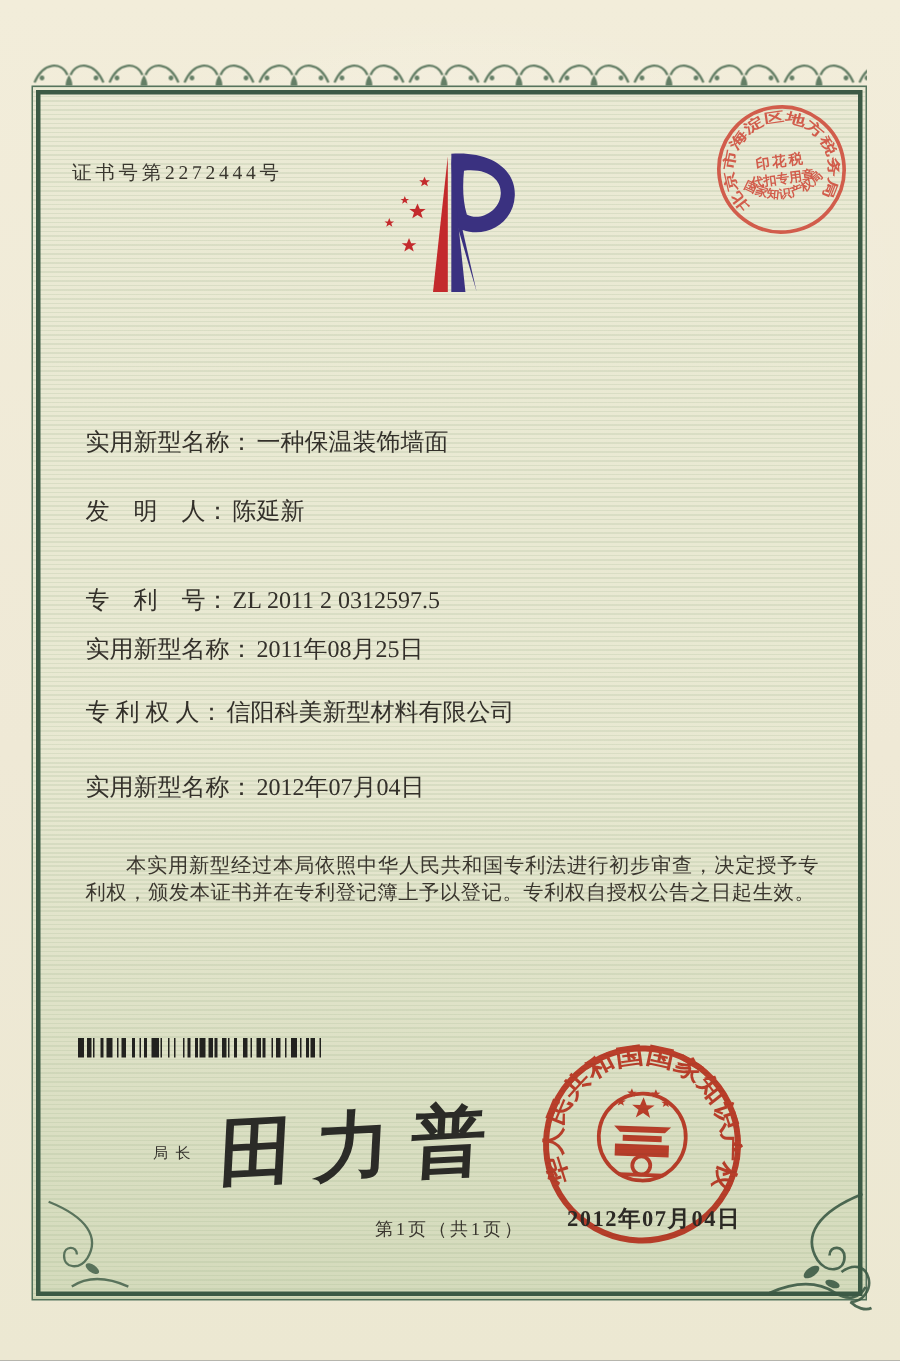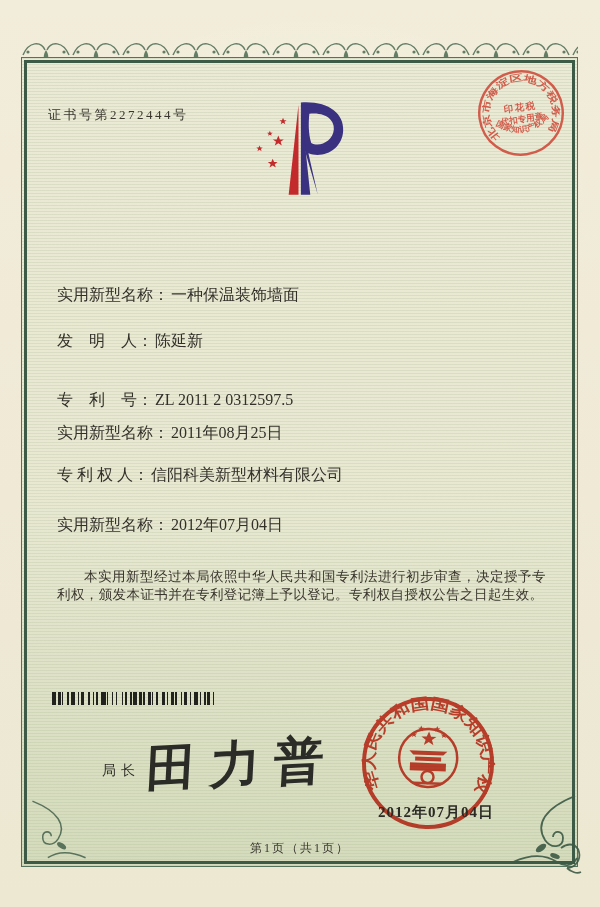--- a/index.html
+++ b/index.html
@@ -34,29 +34,29 @@
   .field-row .f-label{display:inline-block;}
   .field-row .f-value{margin-left:2px;}
   .row0{top:285px}.row1{top:331px}.row2{top:390px}.row3{top:423px}.row4{top:465px}.row5{top:515px}
   .body-text{position:absolute;left:57px;top:540px;width:489px;margin-top:28px;}
   .body-text p{
     margin:0;font-size:13.5px;line-height:18px;text-indent:2em;
     text-align:justify;color:#3a362e;letter-spacing:.4px;
   }
   .barcode{position:absolute;left:52px;top:692px;width:204px;height:13px;}
   .barcode i{position:absolute;top:0;bottom:0;background:#22221f;}
-  .director-label{position:absolute;left:102px;top:762px;font-size:14px;letter-spacing:5px;color:#33312b;}
+  .director-label{position:absolute;left:102px;top:762px;font-size:10px;letter-spacing:5px;color:#33312b;}
   .signature{
     position:absolute;left:146px;top:731px;font-size:50px;font-weight:bold;
     letter-spacing:14px;color:#2b2b27;transform:rotate(-3deg) skewX(-6deg);
     font-family:"DejaVu Serif","Liberation Serif",serif;
   }
   .seal{position:absolute;left:353px;top:688px;width:150px;height:150px;transform:rotate(2deg);opacity:.92;mix-blend-mode:multiply;}
   .seal-date{position:absolute;left:378px;top:803px;font-size:15px;font-weight:bold;letter-spacing:1px;color:#2c2a25;}
-  .footer{position:absolute;left:0;top:840px;width:100%;text-align:center;font-size:12px;letter-spacing:2px;color:#3a372f;}
+  .footer{position:absolute;left:0;top:811px;width:100%;text-align:center;font-size:12px;letter-spacing:2px;color:#3a372f;}
   svg text{font-family:"Liberation Serif","DejaVu Serif",serif;}
 </style>
 </head>
 <body>
 
 <div class="paper">
 
   <svg class="ornament" style="left:21px;top:37px;" width="557" height="26">
     <defs>
       <pattern id="frz" width="50" height="26" patternUnits="userSpaceOnUse">

